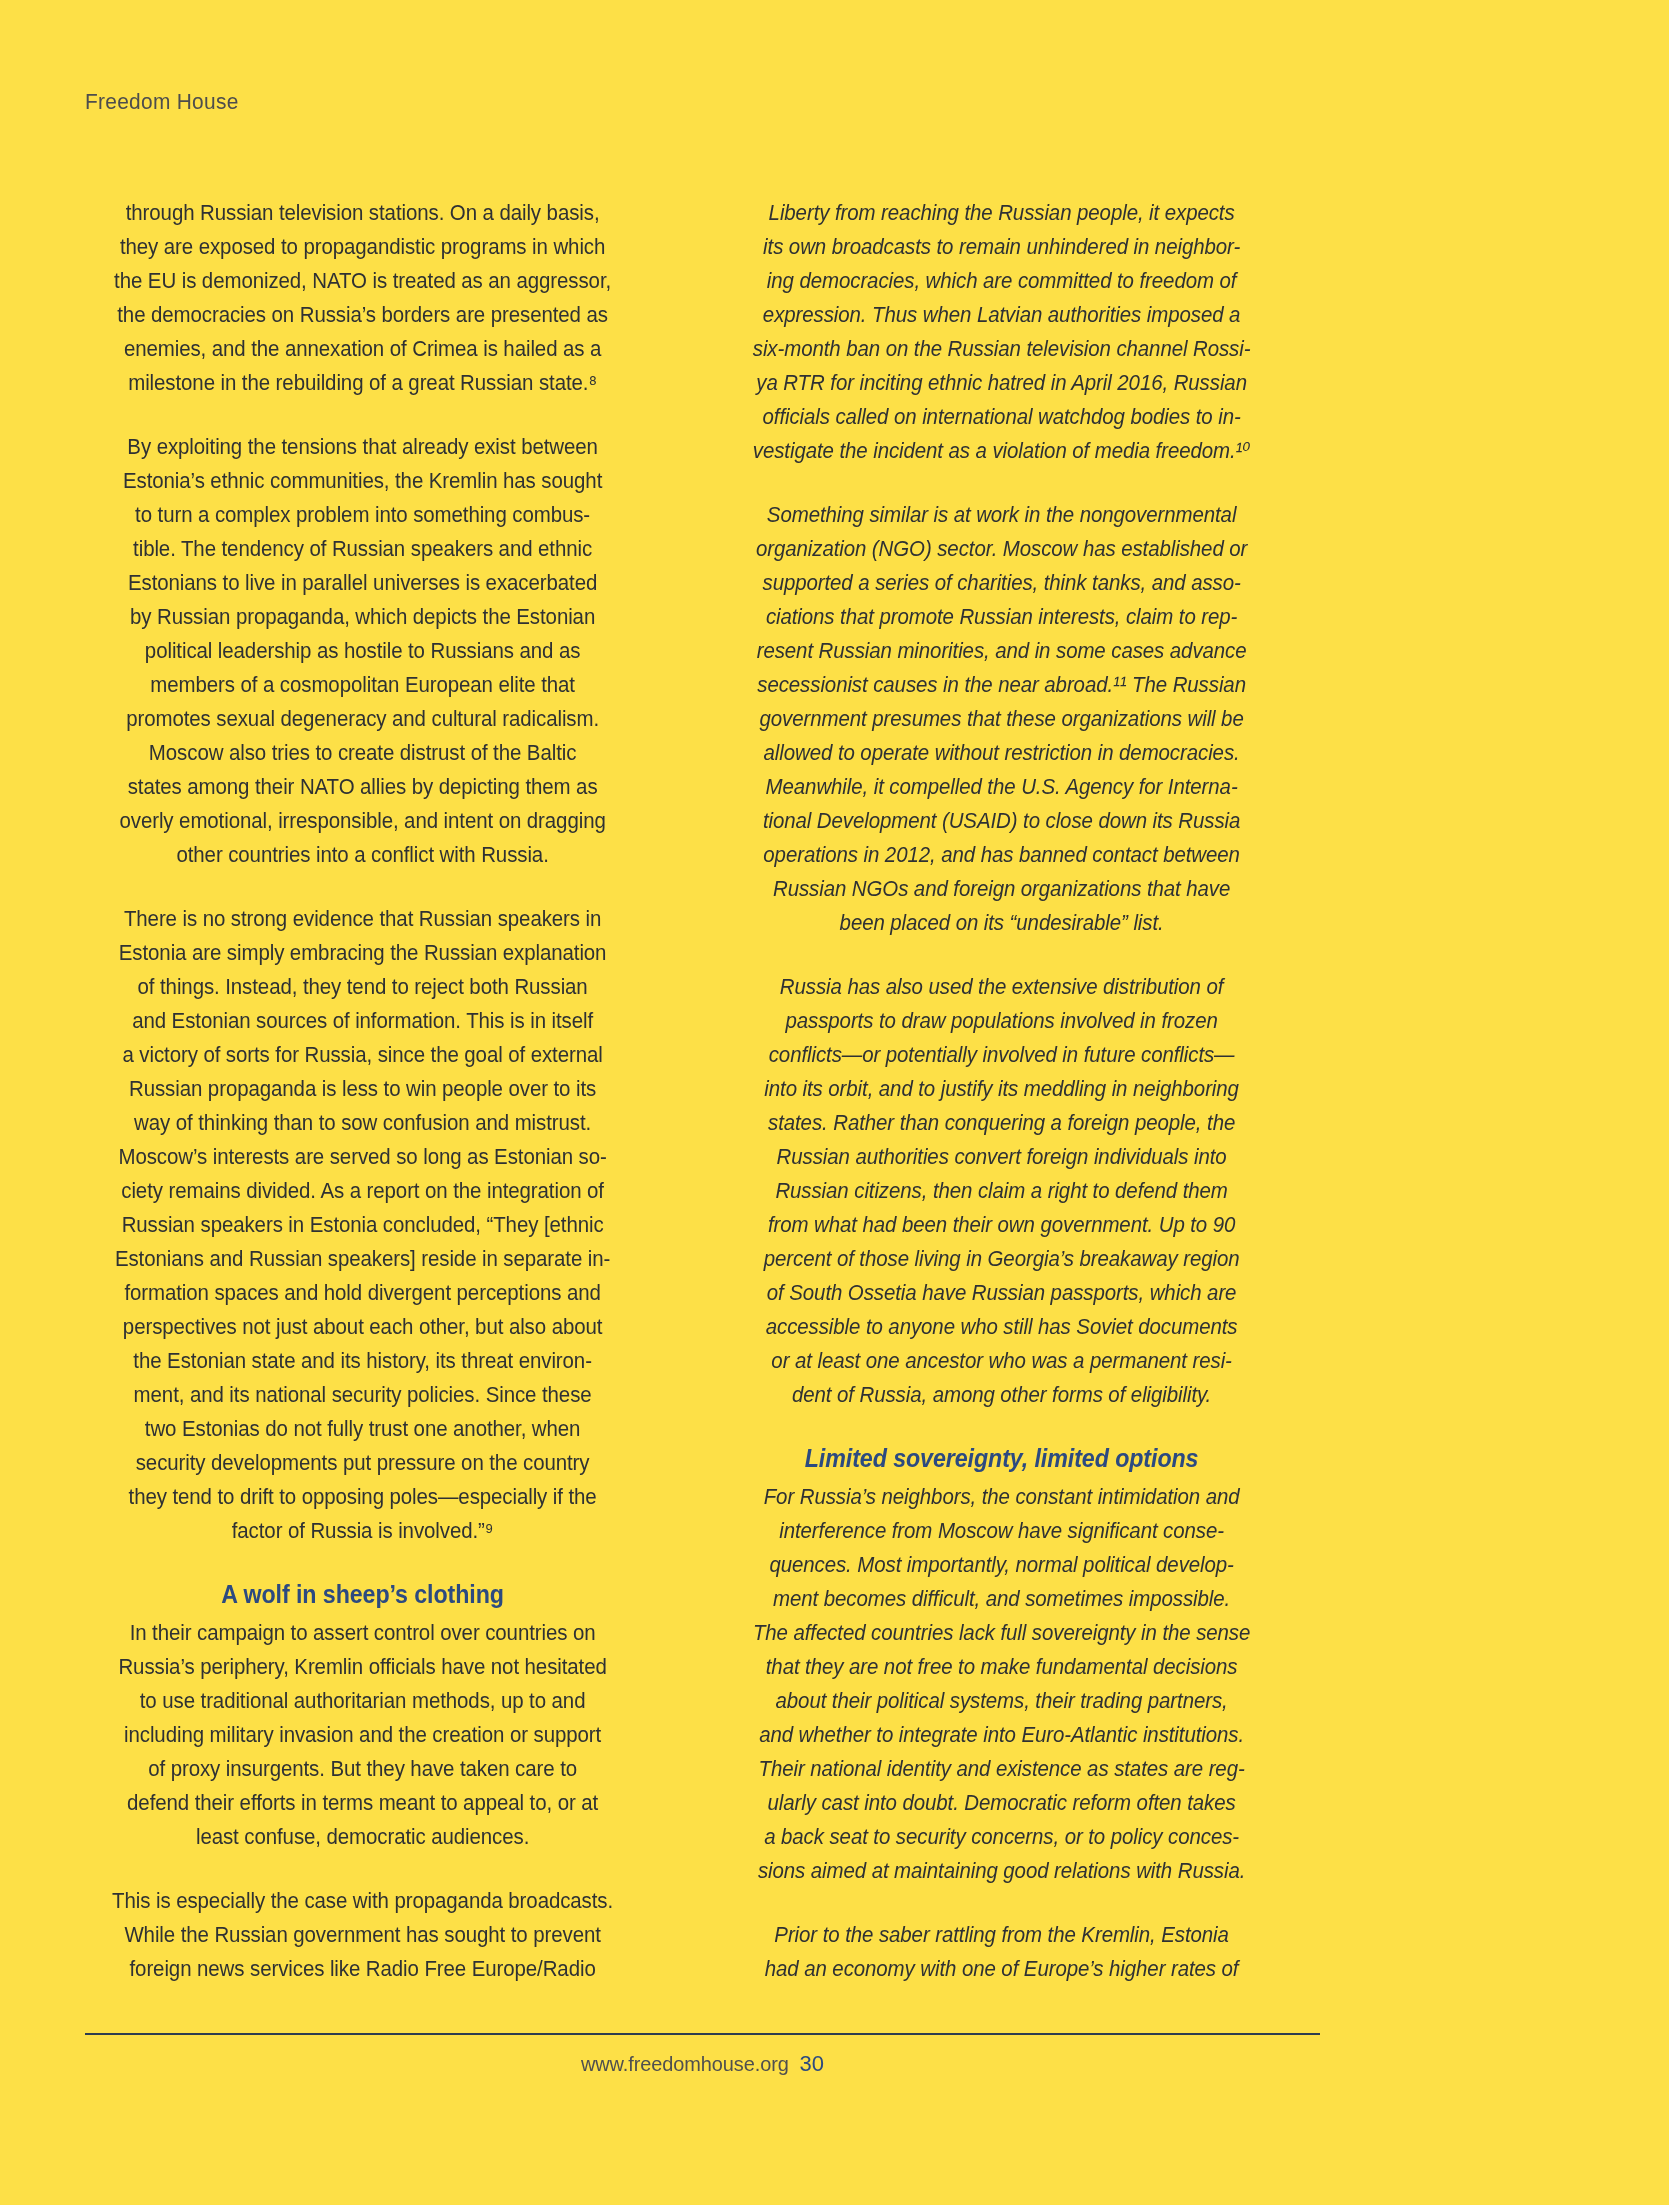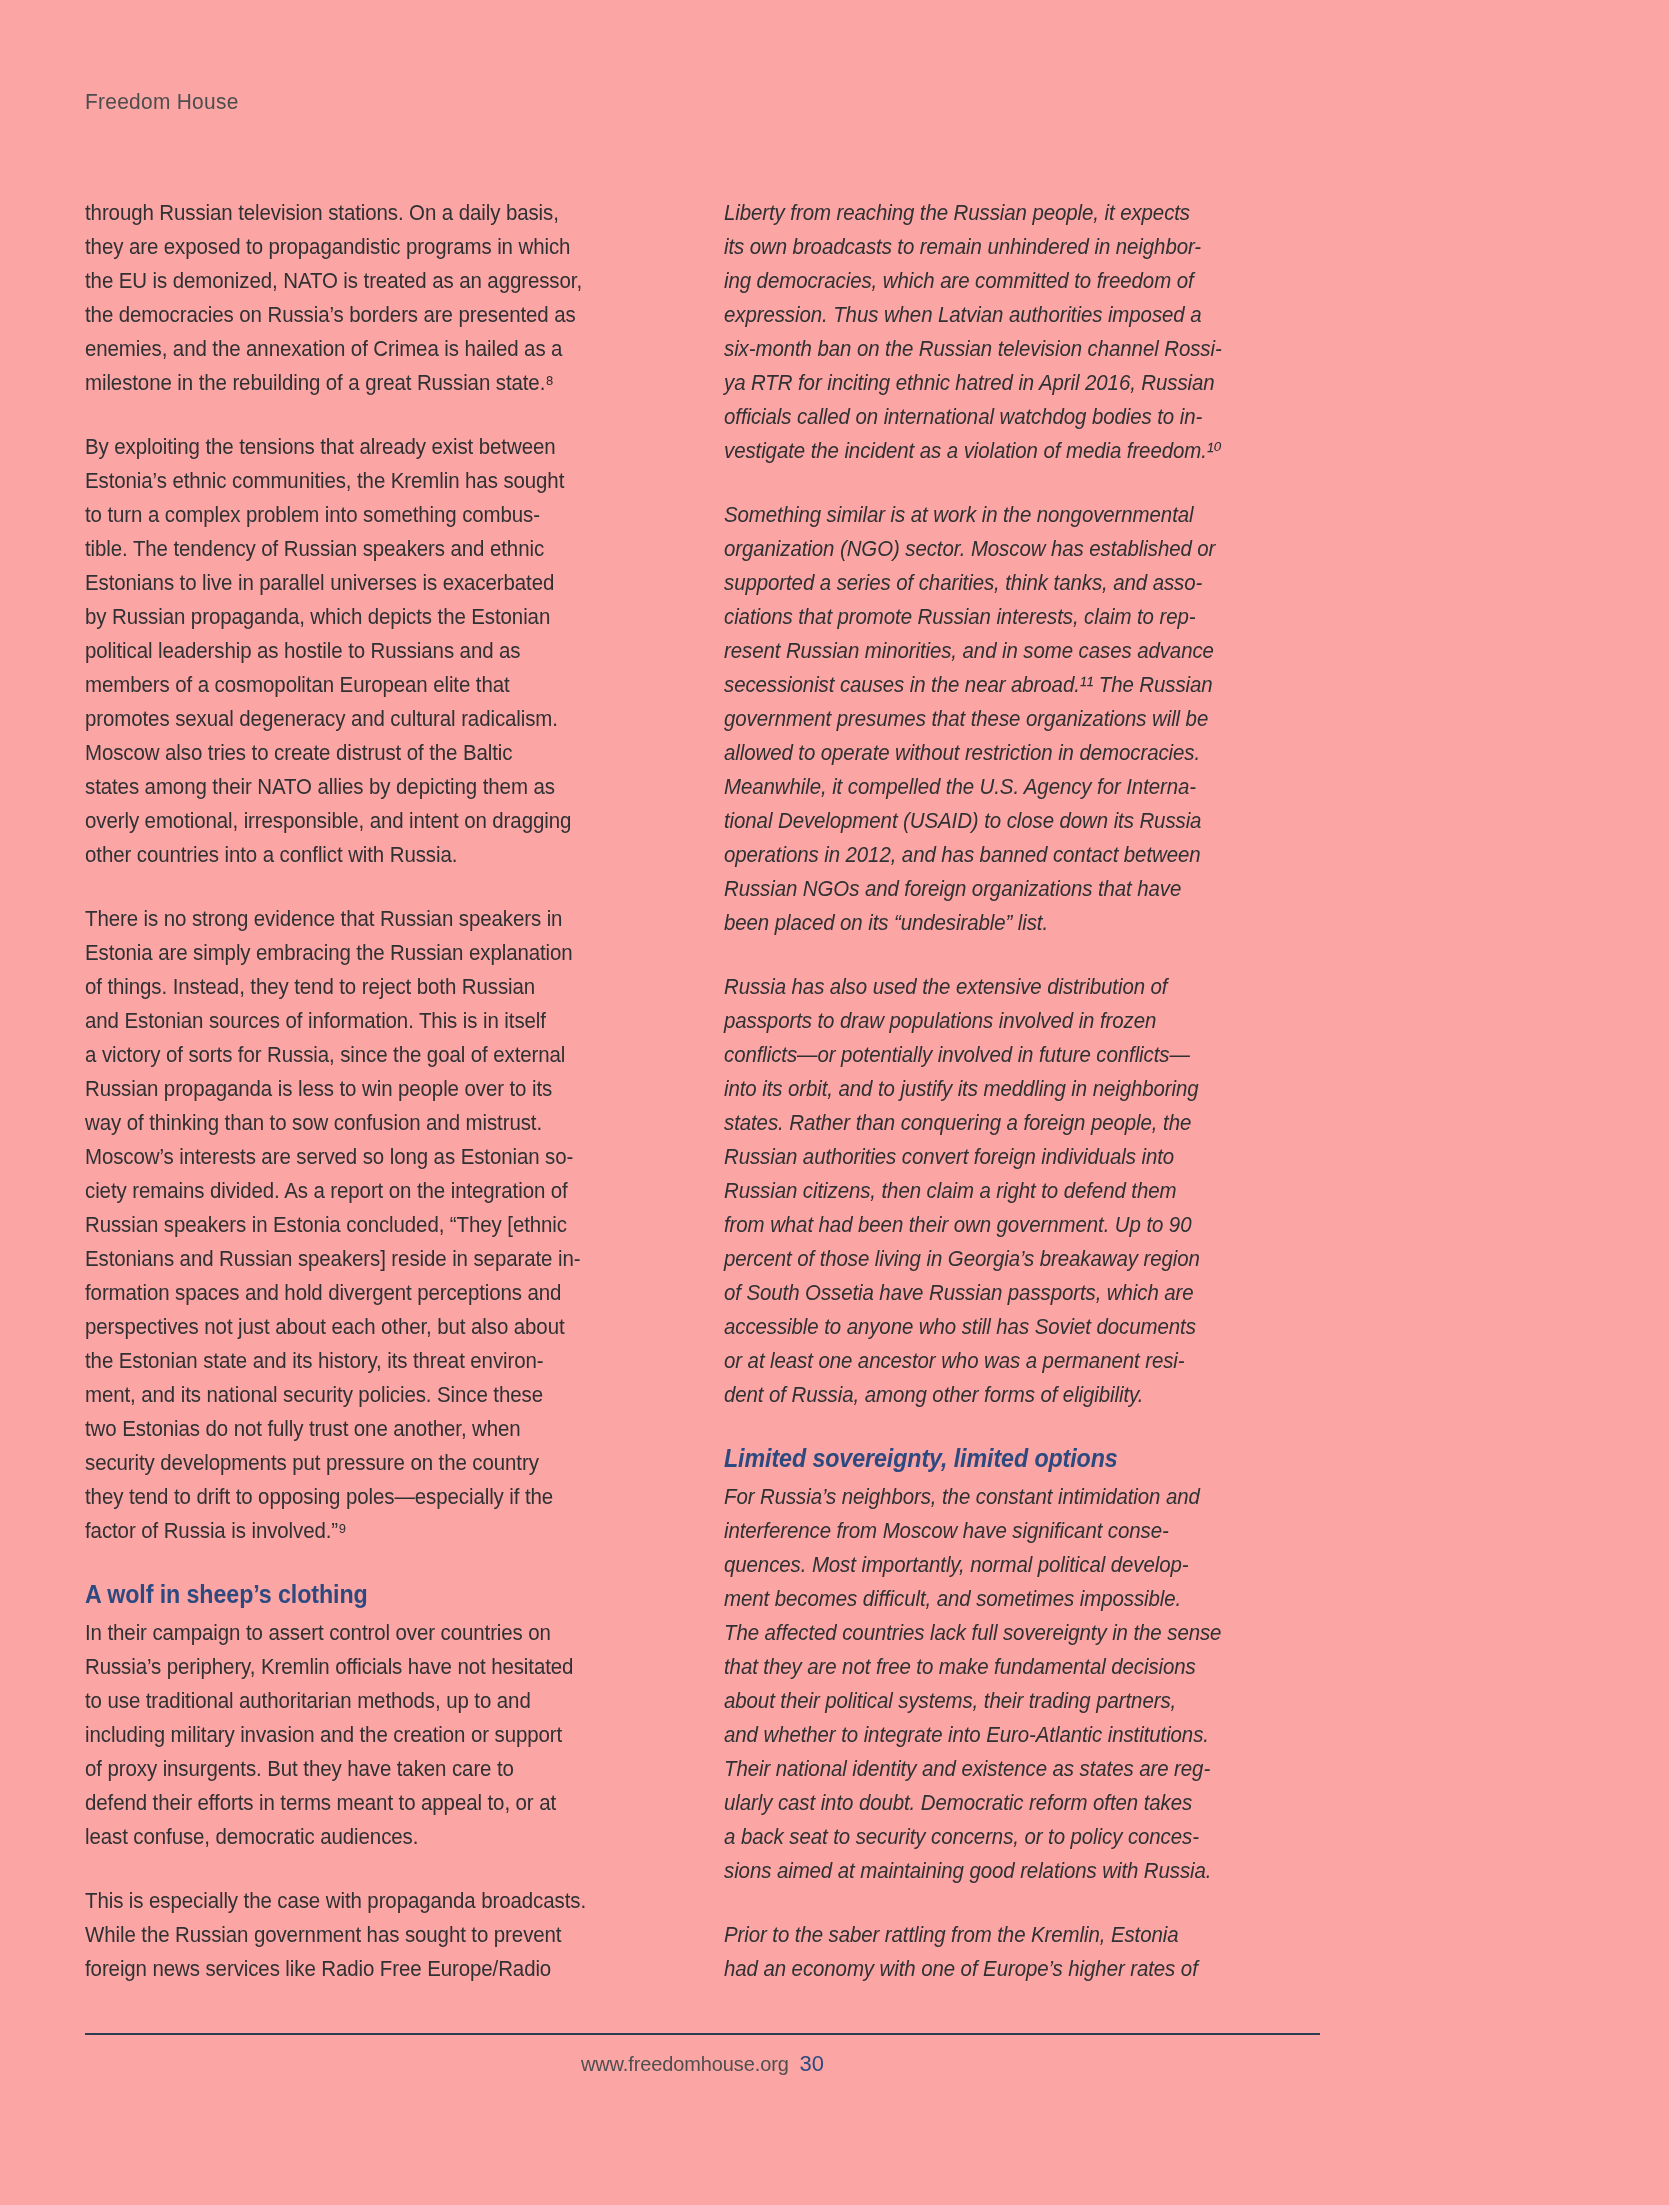--- a/index.html
+++ b/index.html
@@ -1,39 +1,40 @@
 <!DOCTYPE html>
 <html style="font-size:10.5px"><head>
 <meta charset="utf-8">
 <style>
   html, body { margin: 0; padding: 0; background: #e8e8e8; }
   .page {
     position: relative;
     width: 1669px;
     height: 2205px;
-    background: #fca5a5;
+    background: #fde047;
     font-family: "Liberation Sans", "DejaVu Sans", sans-serif;
     overflow: hidden;
   }
   .brand-header {
     position: absolute;
     left: 85px;
     top: 89px;
     font-size: 22px;
     line-height: 25px;
     color: #4d4d4d;
     letter-spacing: 0.3px;
     transform: scaleX(0.95);
     transform-origin: 0 0;
     white-space: pre;
   }
   .col {
     position: absolute;
     top: 196px;
     width: 597px;
+    text-align: center;
   }
   .col-left  { left: 85px; }
   .col-right { left: 724px; font-style: italic; }
   .body-para {
     margin: 0 0 30px 0;
     font-size: 22px;
     line-height: 34px;
     letter-spacing: -0.1px;
     color: #2f3133;
     white-space: pre;

